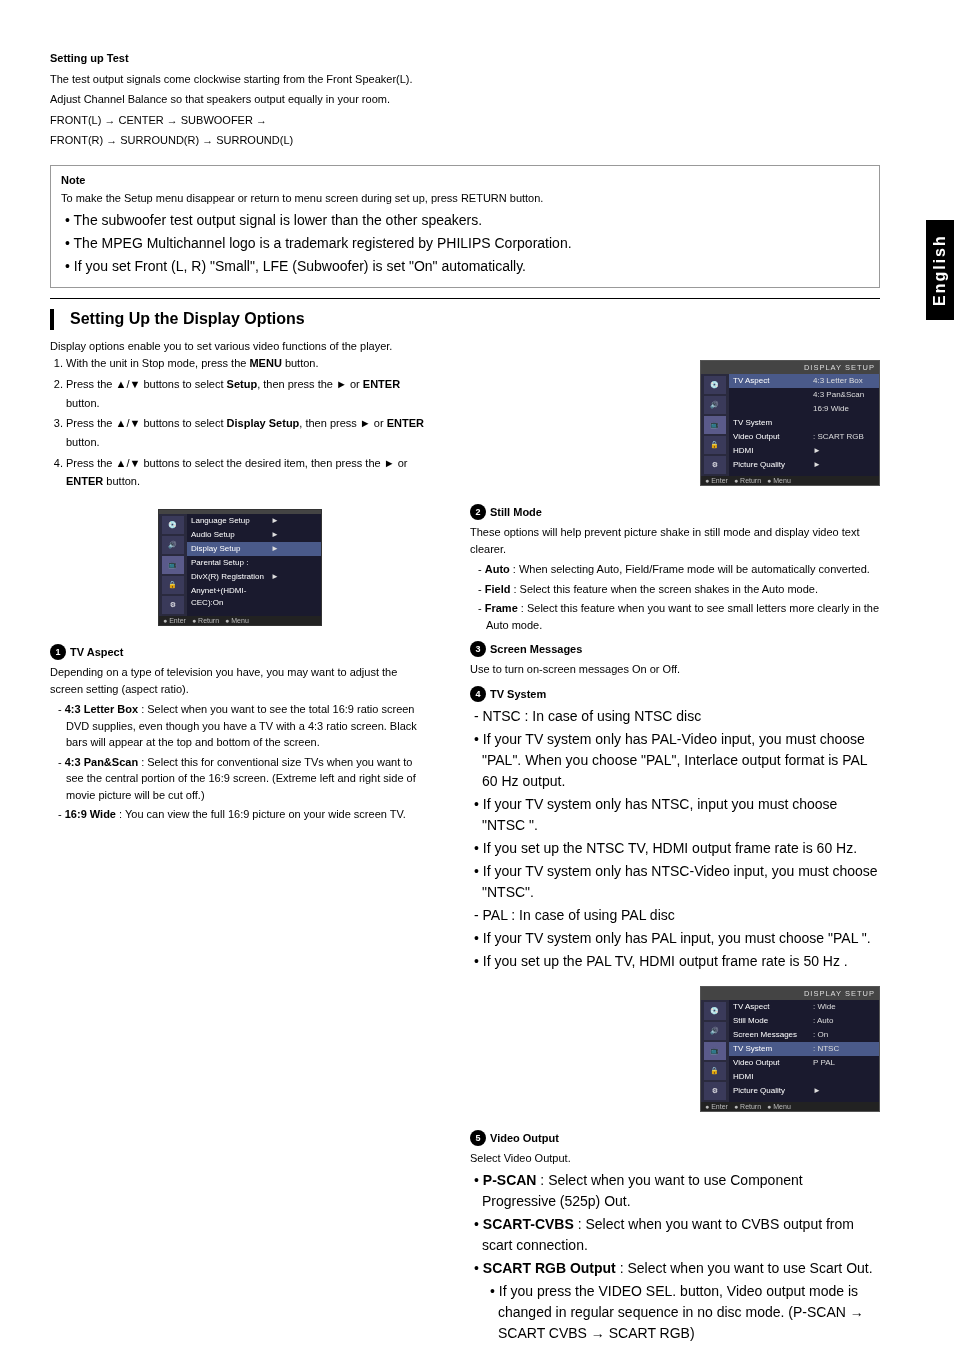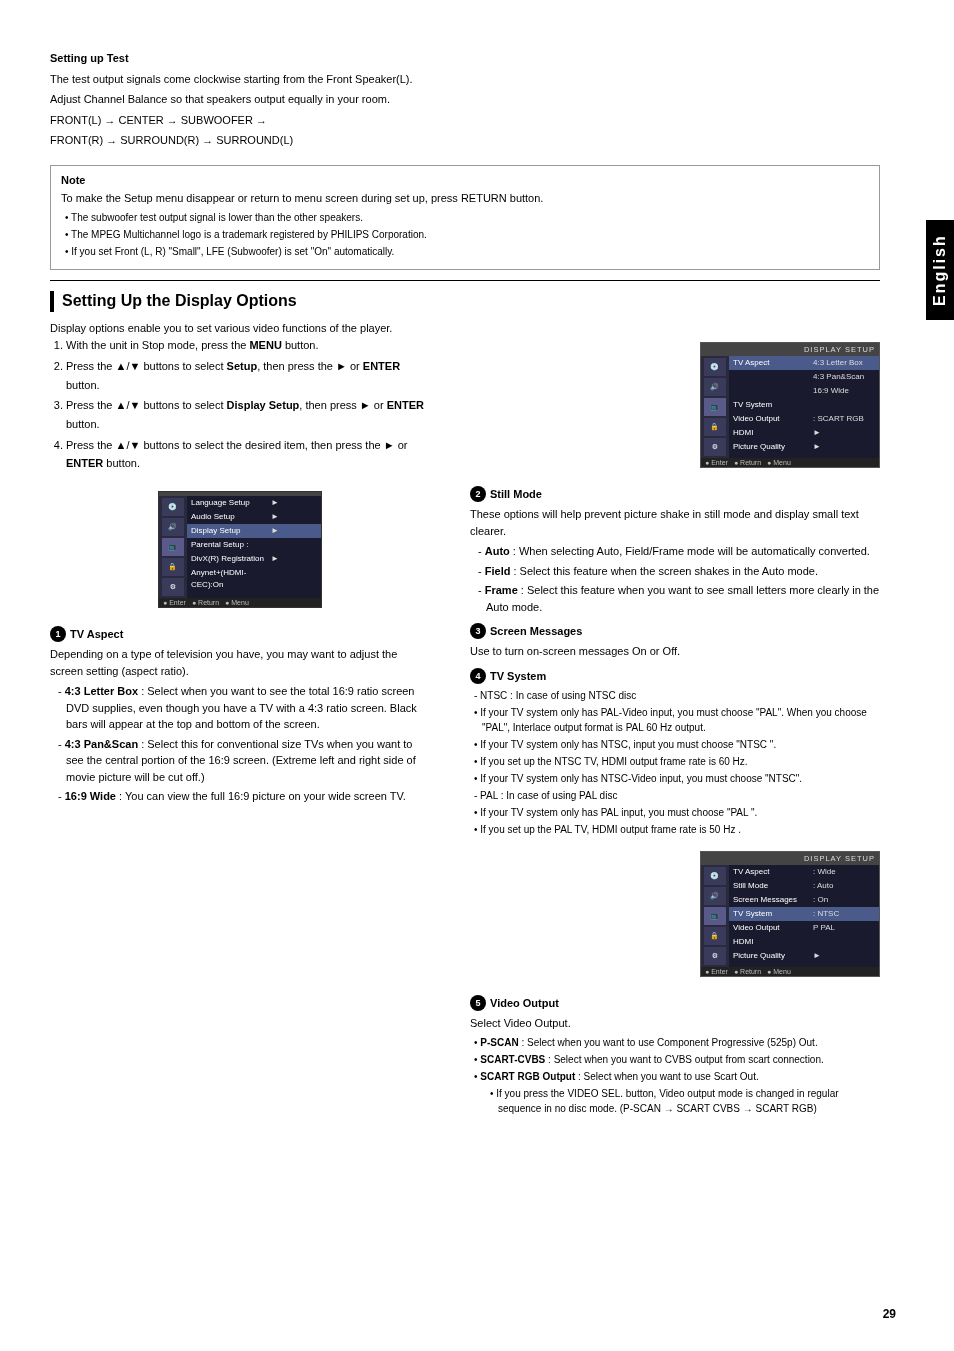--- a/index.html
+++ b/index.html
@@ -58,21 +58,21 @@
     }
 
     .right-col {
       flex: 1;
     }
 
     h2.section-title {
       font-size: 16px;
       font-weight: bold;
       border-left: 4px solid #000;
-      padding-left: 8px;
+      padding-left: 16px;
       margin-bottom: 8px;
       line-height: 1.3;
     }
 
     .bold-label {
       font-weight: bold;
       font-size: 11px;
     }
 
     p {
@@ -87,21 +87,21 @@
       margin: 10px 0;
       font-size: 11px;
     }
 
     .note-box .note-title {
       font-weight: bold;
       margin-bottom: 4px;
     }
 
     .bullet-item {
-      font-size: 10px;
+      font-size: 14px;
       line-height: 1.5;
       padding-left: 12px;
       text-indent: -8px;
       margin-bottom: 2px;
     }
 
     .steps ol {
       padding-left: 16px;
       font-size: 11px;
       line-height: 1.7;
@@ -406,21 +406,21 @@
                 <span>● Return</span>
                 <span>● Menu</span>
               </div>
             </div>
           </div>
 
           <div class="section-header">
             <span class="section-num">2</span>
             <span>Still Mode</span>
           </div>
-          <p>These options will help prevent picture shake in still mode and display small text clearer.</p>
+          <p>These options will help prevent picture shake in still mode and display video text clearer.</p>
           <div style="margin-top:4px;">
             <div class="dash-item">- <strong>Auto</strong> : When selecting Auto, Field/Frame mode will be automatically converted.</div>
             <div class="dash-item">- <strong>Field</strong> : Select this feature when the screen shakes in the Auto mode.</div>
             <div class="dash-item">- <strong>Frame</strong> : Select this feature when you want to see small letters more clearly in the Auto mode.</div>
           </div>
 
           <div class="section-header">
             <span class="section-num">3</span>
             <span>Screen Messages</span>
           </div>

